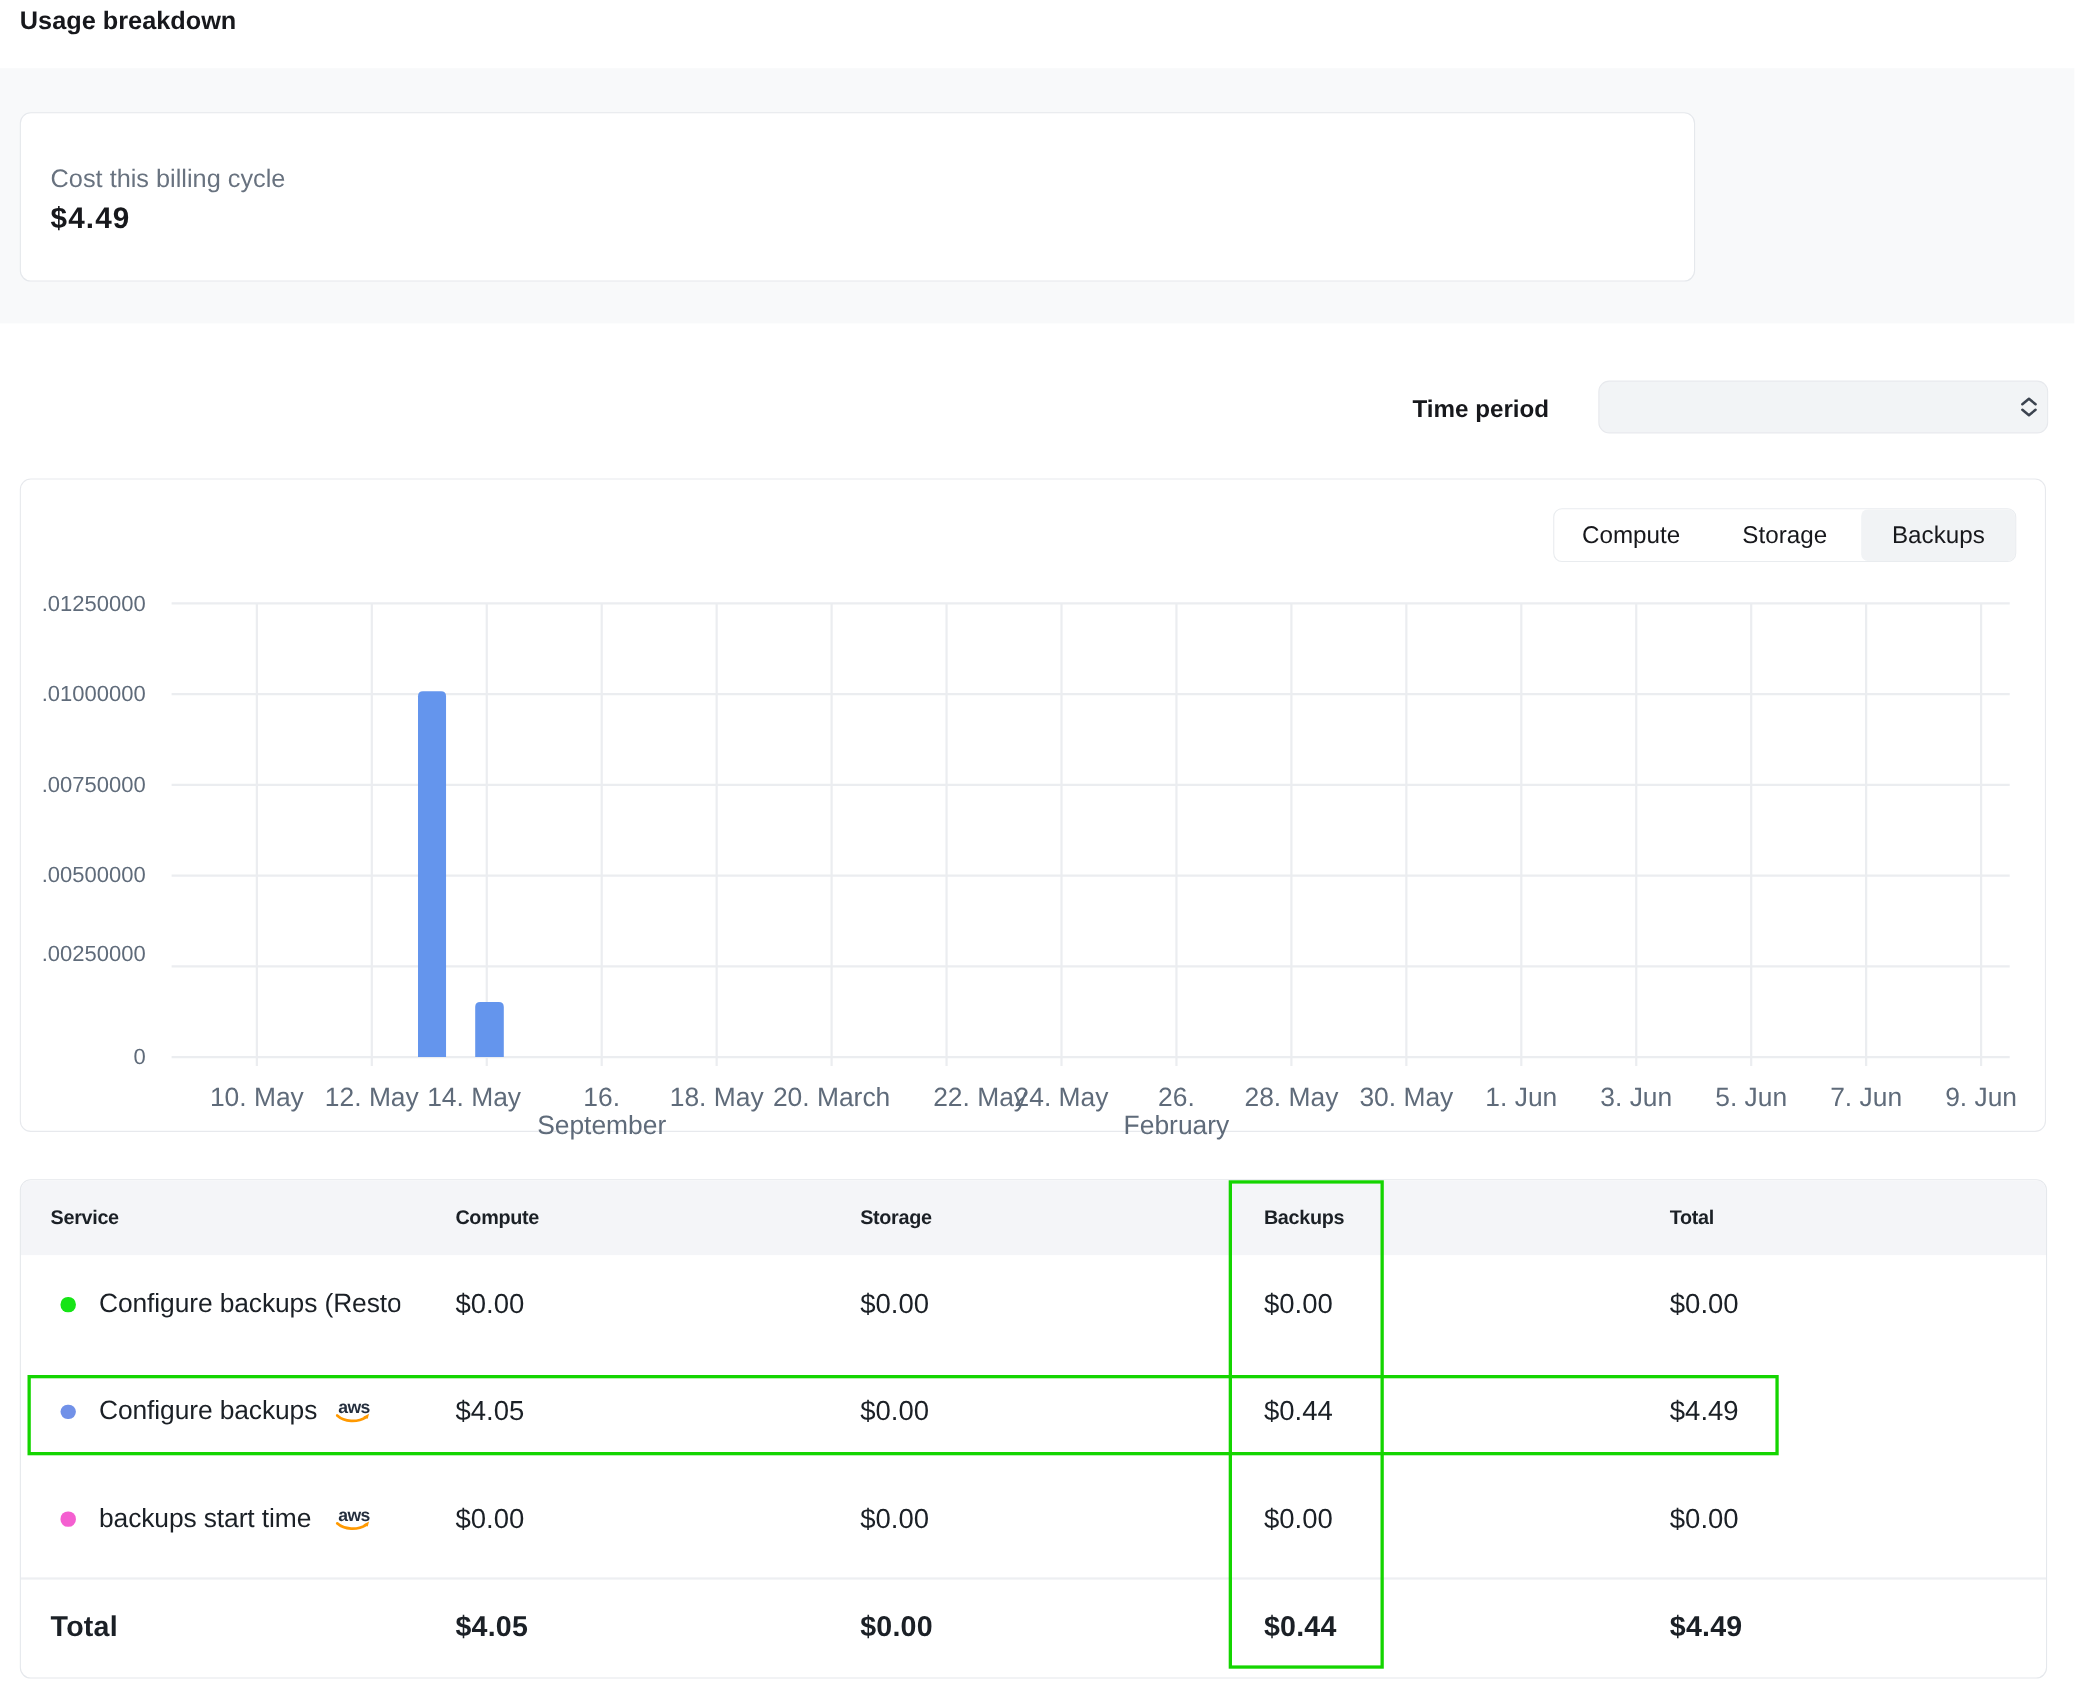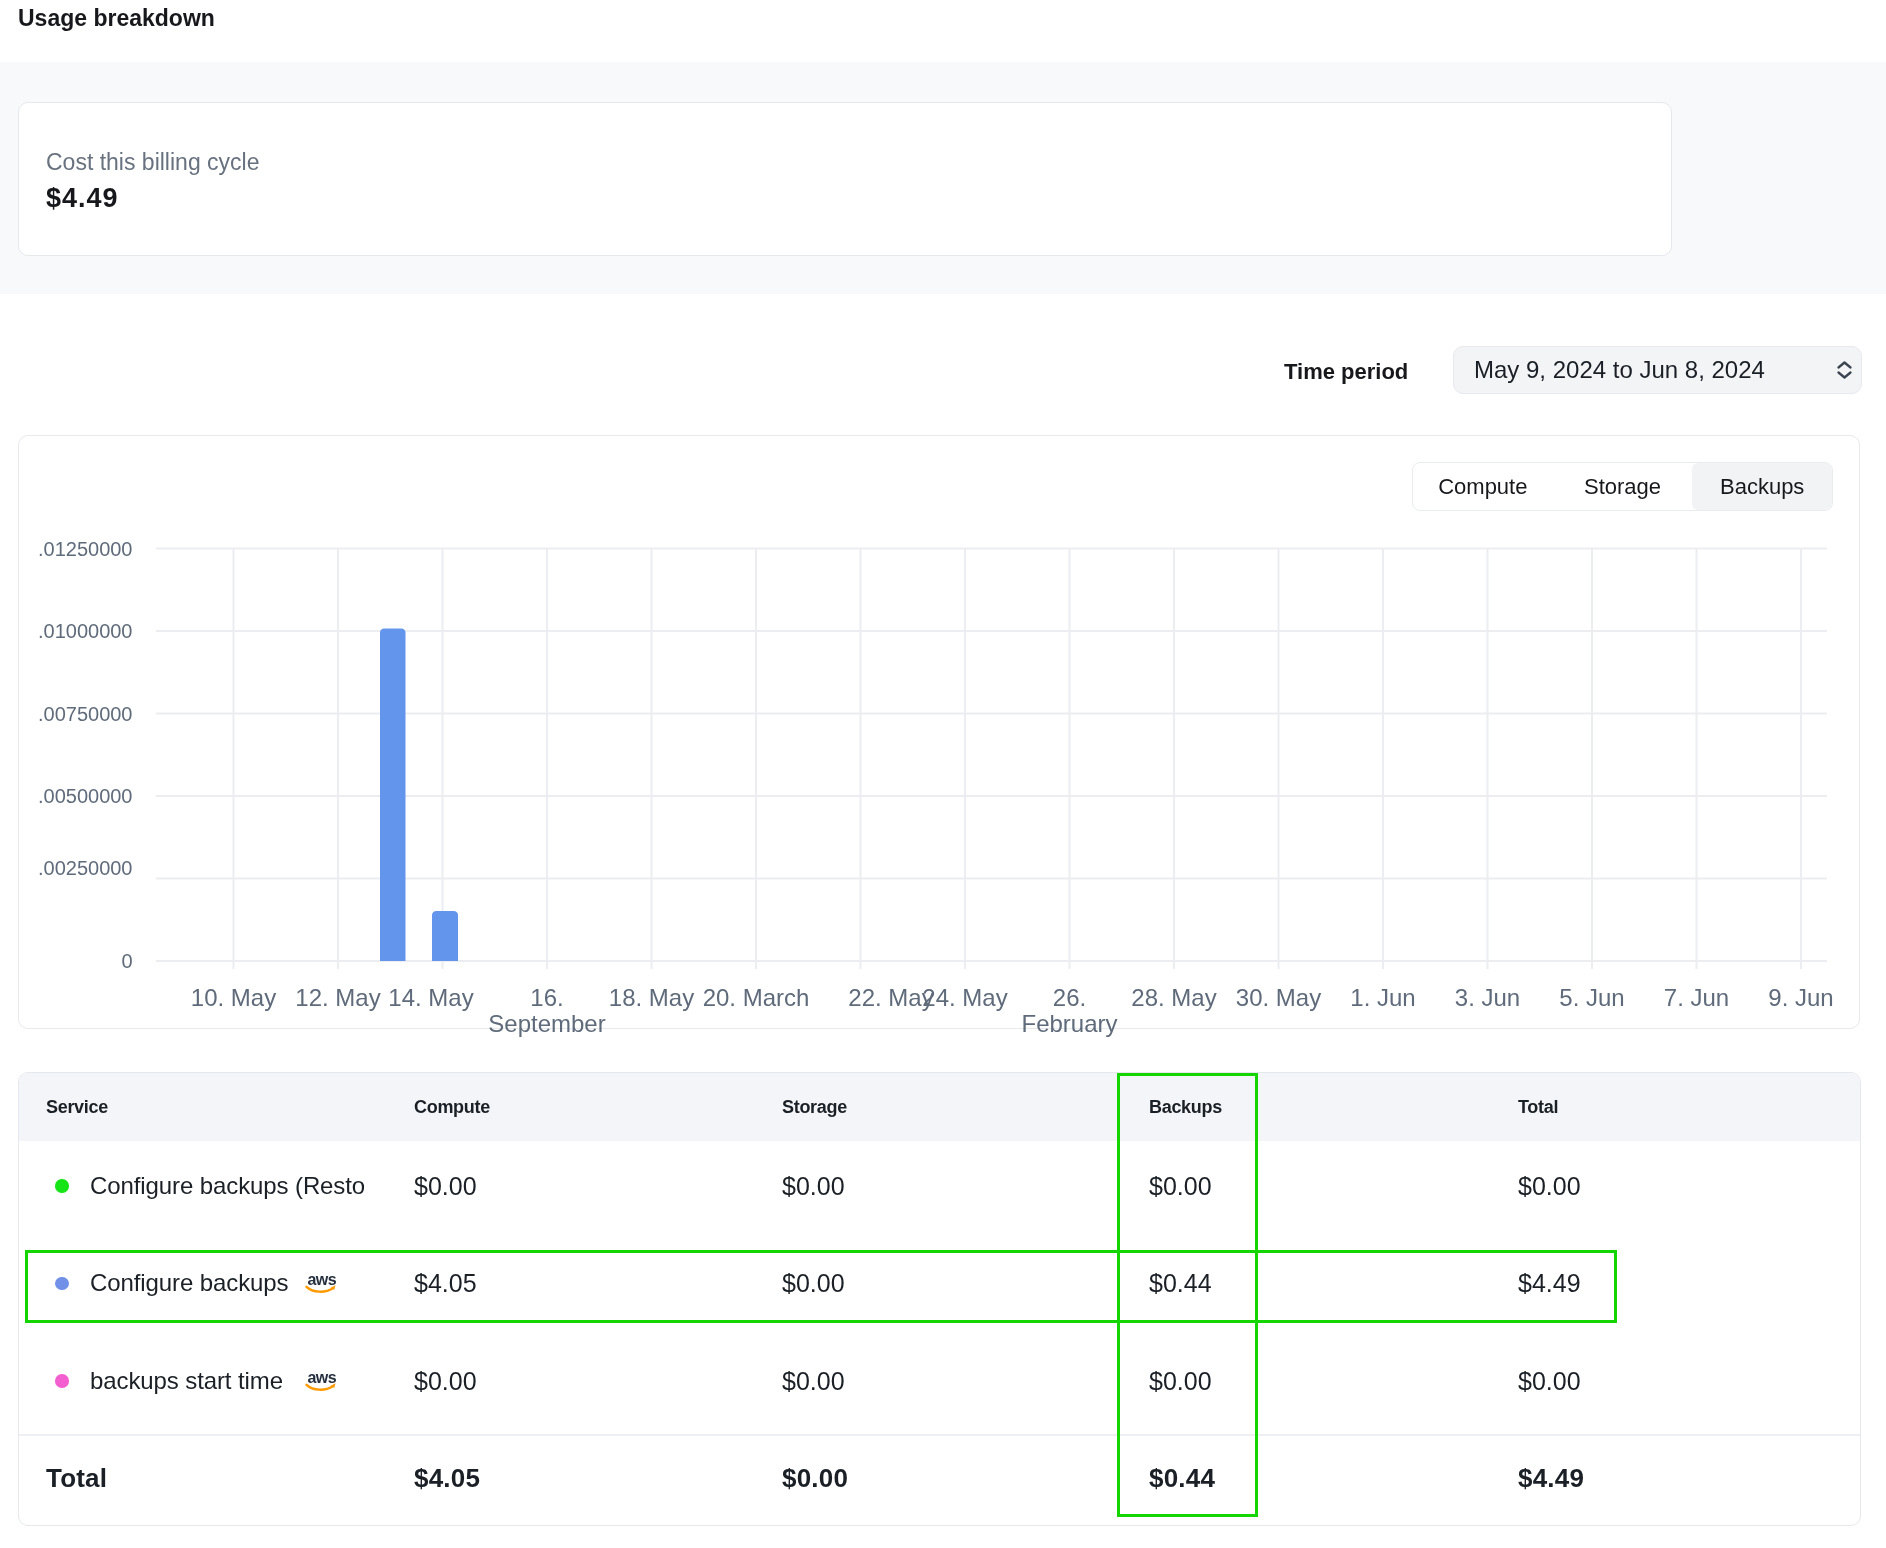--- a/index.html
+++ b/index.html
@@ -5,28 +5,27 @@
 .abs{position:absolute;}
 #root{position:relative;width:1886px;height:1548px;overflow:hidden;}
 </style></head>
 <body>
 <div id="root">
 
   <div class="abs" style="left:18px;top:4px;font-size:23px;line-height:28px;font-weight:700;color:#17181c;">Usage breakdown</div>
 
   <div class="abs" style="left:0;top:62px;width:1886px;height:232px;background:#f8f9fa;"></div>
 
-  <div class="abs" style="left:18px;top:102px;width:1654px;height:154px;background:#fff;border:1px solid #e5e8ec;border-radius:10px;padding-left:24px;">
+  <div class="abs" style="left:18px;top:102px;width:1523px;height:154px;background:#fff;border:1px solid #e5e8ec;border-radius:10px;padding-left:24px;">
     <div class="abs" style="left:27px;top:45px;font-size:23px;line-height:28px;color:#68727f;">Cost this billing cycle</div>
     <div class="abs" style="left:27px;top:79px;font-size:27px;line-height:32px;font-weight:700;letter-spacing:1px;color:#17181c;">$4.49</div>
   </div>
 
   <div class="abs" style="left:1284px;top:358px;font-size:22px;line-height:28px;font-weight:700;color:#17181c;">Time period</div>
   <div class="abs" style="left:1453px;top:346px;width:409px;height:48px;background:#f2f4f6;border:1px solid #e7e9ed;border-radius:10px;">
-    <div class="abs" style="left:20px;top:0;font-size:24px;line-height:46px;color:#1b2026;">May 9, 2024 to Jun 8, 2024</div>
     <svg class="abs" style="right:3px;top:12px;" width="24" height="22" viewBox="0 0 24 22" fill="none" stroke="#3c4450" stroke-width="2.3" stroke-linecap="round" stroke-linejoin="round">
       <path d="M4.5 8.5 L10.5 3.5 L16.5 8.5"></path>
         <path d="M4.5 13.5 L10.5 18.5 L16.5 13.5"></path>
     </svg>
   </div>
 
   <div class="abs" style="left:18px;top:435px;width:1842px;height:594px;background:#fff;border:1px solid #e7e9ed;border-radius:10px;">
 
     <div class="abs" style="left:1393px;top:26px;width:421px;height:49px;border:1px solid #e9ecef;border-radius:8px;display:flex;overflow:hidden;">
       <div style="flex:1;text-align:center;font-size:22px;line-height:47px;color:#17181c;">Compute</div>

